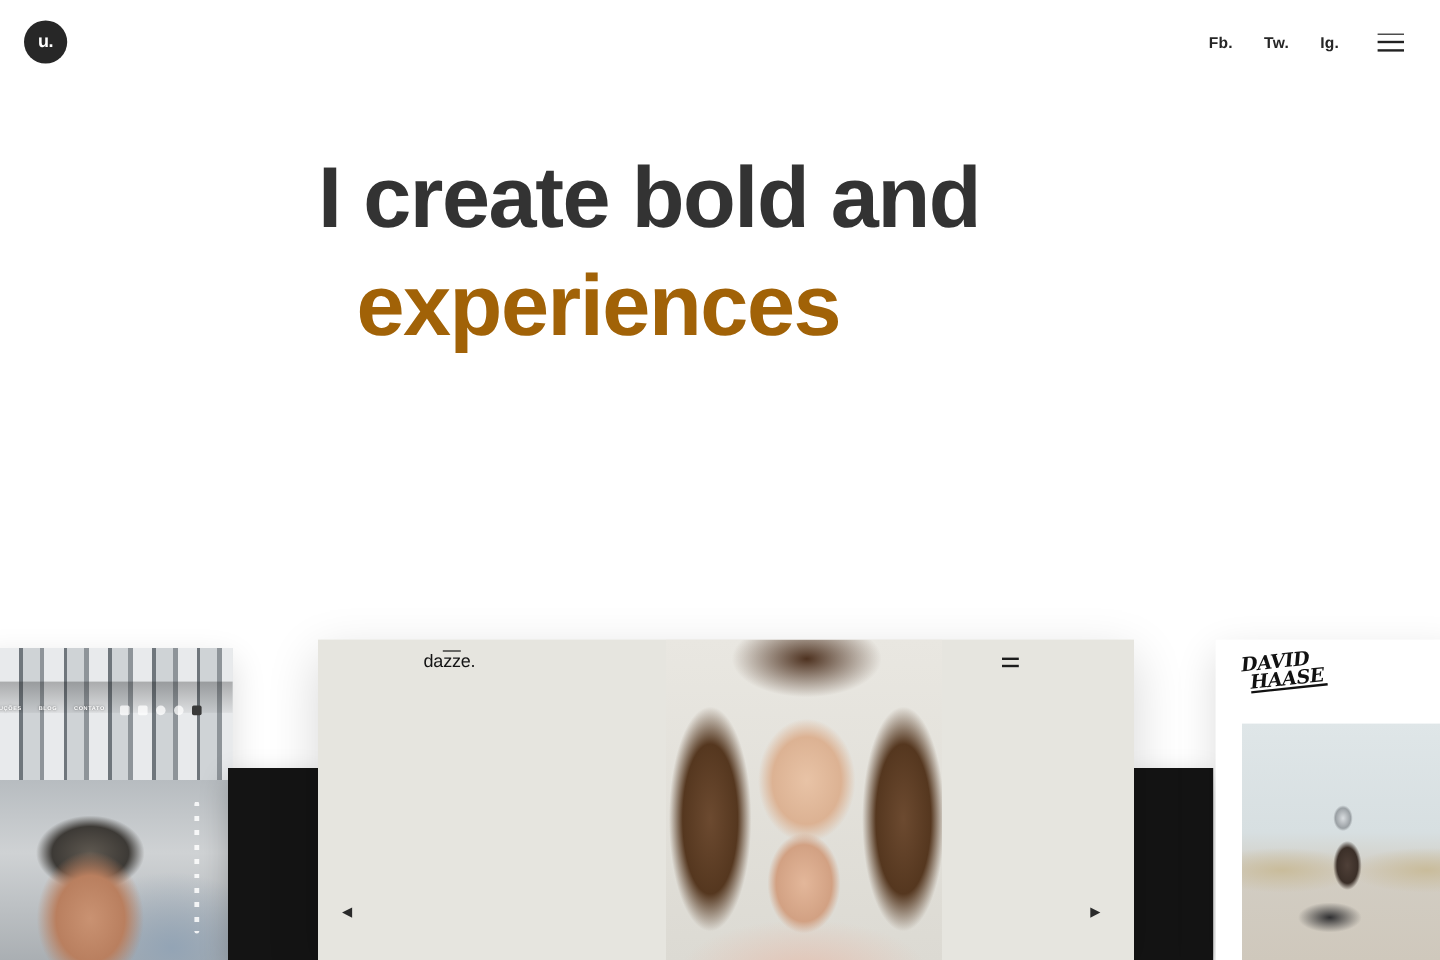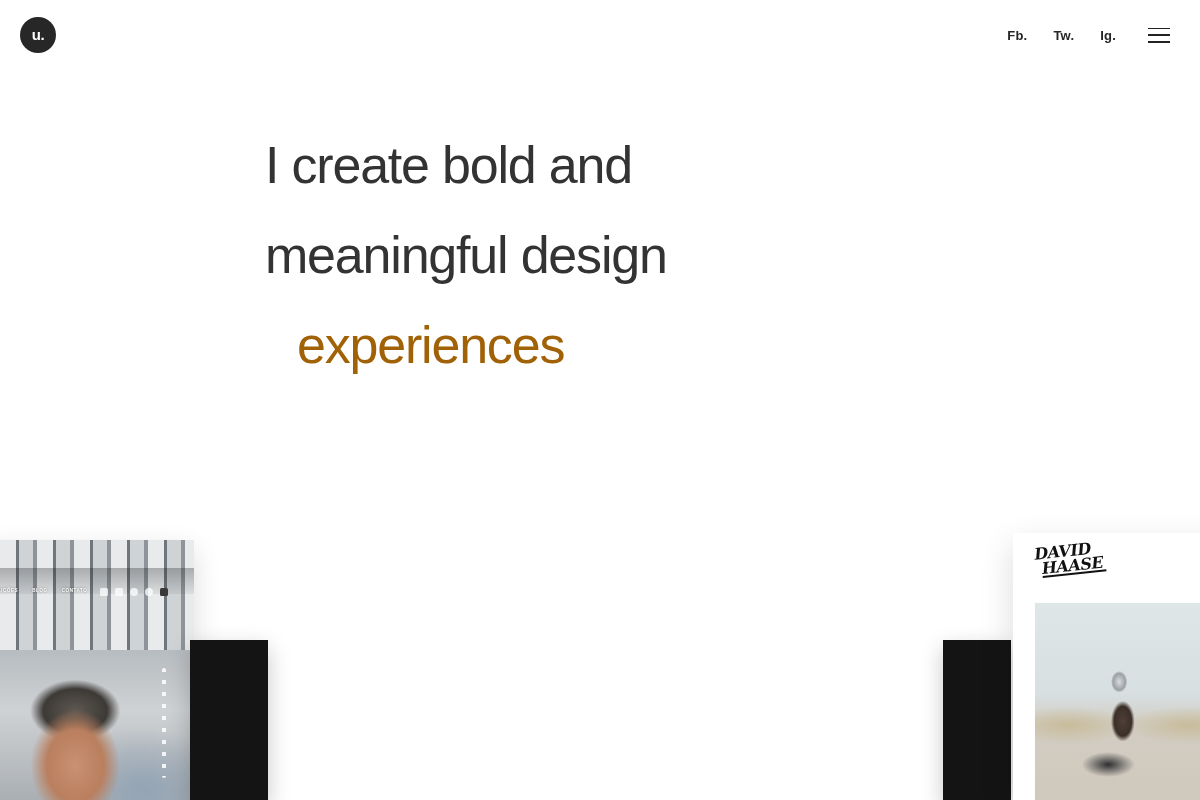--- a/index.html
+++ b/index.html
@@ -34,21 +34,21 @@
     width:22px; height:15px; display:flex; flex-direction:column;
     justify-content:space-between; margin-left:6px; cursor:pointer;
   }
   .burger i { display:block; height:1.6px; width:100%; background:#222; }
 
   
   .hero {
     position:absolute; top:120px; left:265px; width:900px; z-index:20;
   }
   .hero-line {
-    font-size:52px; line-height:90px; font-weight:400;
+    font-size:72px; line-height:90px; font-weight:700;
     letter-spacing:-1.2px; color:#333333; white-space:nowrap;
   }
   .hero-line.accent { color:#a16207;margin-left:32px; }
 
   
   .showcase {
     position:absolute; left:0; top:500px; width:1200px; height:300px;
     z-index:10;
   }
 
@@ -203,21 +203,20 @@
     <div class="burger">
       <i></i>
       <i></i>
       <i></i>
     </div>
   </div>
 </header>
 
 <section class="hero">
   <div class="hero-line">I create bold and</div>
-  <div class="hero-line">meaningful design</div>
   <div class="hero-line accent">experiences</div>
 </section>
 
 <section class="showcase">
 
   <div class="card card-left">
     <div class="cl-photo"></div>
     <div class="cl-topbar"></div>
 
     <div class="cl-nav">
@@ -233,20 +232,34 @@
       <i></i>
       <i></i>
     </div>
 
     <div class="cl-portrait"></div>
   </div>
 
   <div class="card slab-left"></div>
   <div class="card slab-right"></div>
 
+  <div class="card card-center">
+
+    <div class="cc-logo"><span>da</span><span class="zz">zz</span><span>e.</span></div>
+
+    <div class="cc-burger">
+      <i></i>
+      <i></i>
+    </div>
+
+    <div class="cc-photo"></div>
+
+    <div class="cc-arrow prev">◀</div>
+    <div class="cc-arrow next">▶</div>
+  </div>
 
   <div class="card card-right">
     <div class="cr-logo">
       <span class="l1">DAVID</span>
       <span class="l2">HAASE</span>
     </div>
     <div class="cr-photo"></div>
   </div>
 
 </section>

